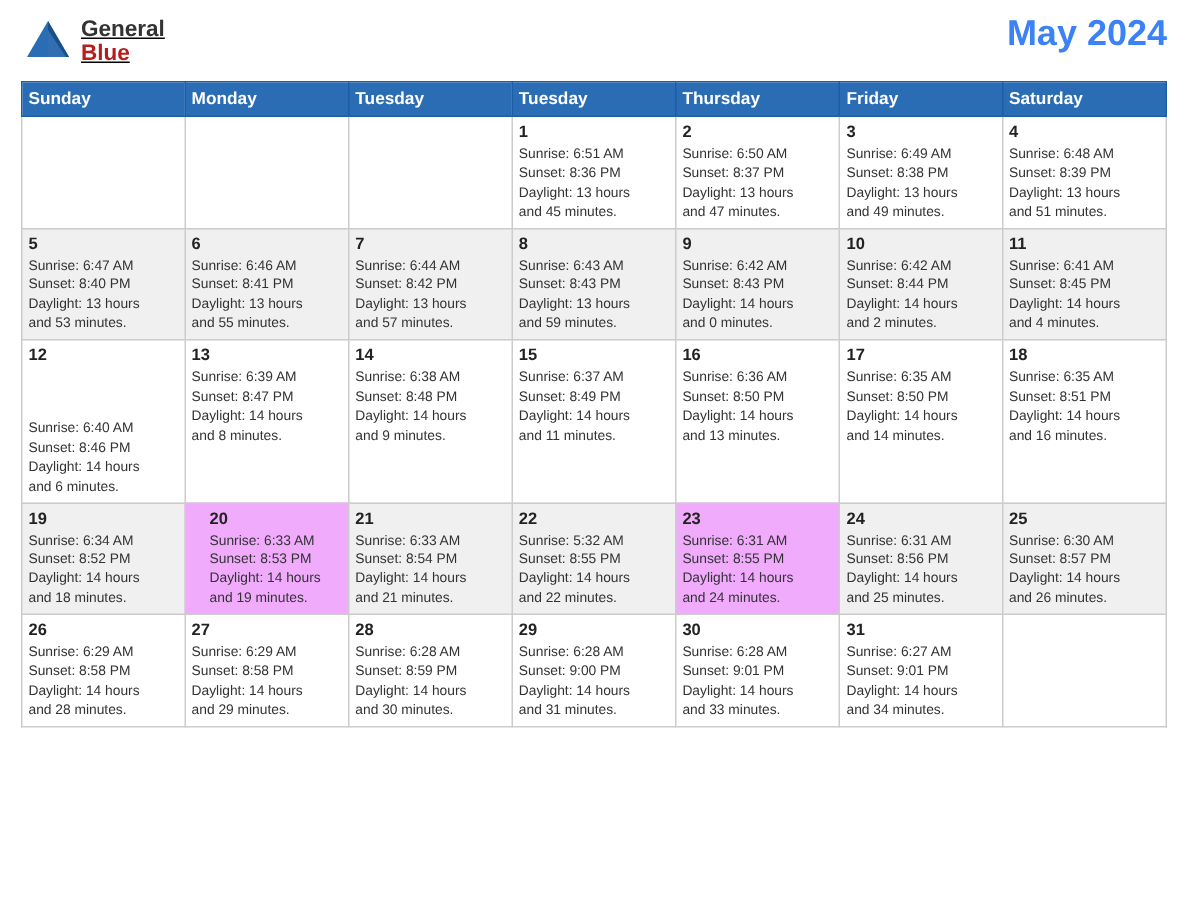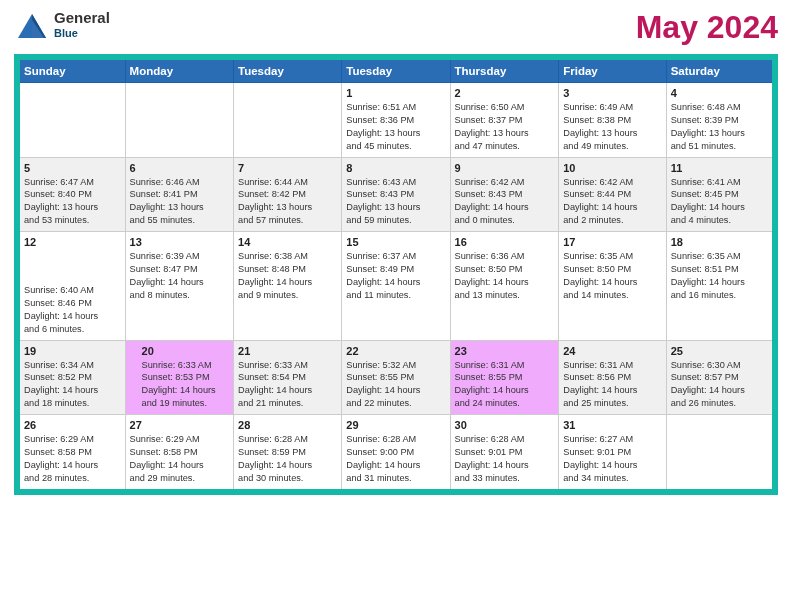--- a/index.html
+++ b/index.html
@@ -17,59 +17,61 @@
       padding: 10px 14px 10px 14px;
     }
     .header {
       display: flex;
       justify-content: space-between;
       align-items: flex-start;
       margin-bottom: 8px;
     }
     .logo {
       display: flex;
+      align-items: center;
       gap: 0px;
+      text-decoration: underline;
     }
     .logo-text {
       display: flex;
       flex-direction: column;
       line-height: 1.1;
     }
     .logo-general {
       font-size: 15px;
       font-weight: bold;
       color: #333;
     }
     .logo-blue {
-      font-size: 11px;
-      font-weight: bold;
-      color: #0c4a6e;
+      font-size: 15px;
+      font-weight: bold;
+      color: #b91c1c;
     }
     .logo-icon {
       width: 36px;
       height: 36px;
       margin-right: 4px;
     }
     .title-block {
       text-align: right;
     }
     .main-title {
-      font-size: 32px;
-      font-weight: bold;
-      color: #be185d;
+      font-size: 24px;
+      font-weight: bold;
+      color: #3b82f6;
       line-height: 1.1;
     }
     .subtitle {
       font-size: 13px;
       color: #555;
     }
     .calendar {
       width: 100%;
       border-collapse: collapse;
-      border: 6px solid #14b8a6;
+      border: 1px solid #14b8a6;
     }
     .calendar th {
       background: #2a6db5;
       color: #fff;
       font-size: 11.5px;
       font-weight: bold;
       padding: 5px 4px;
       text-align: left;
       border: 1px solid #1a5fa8;
     }

